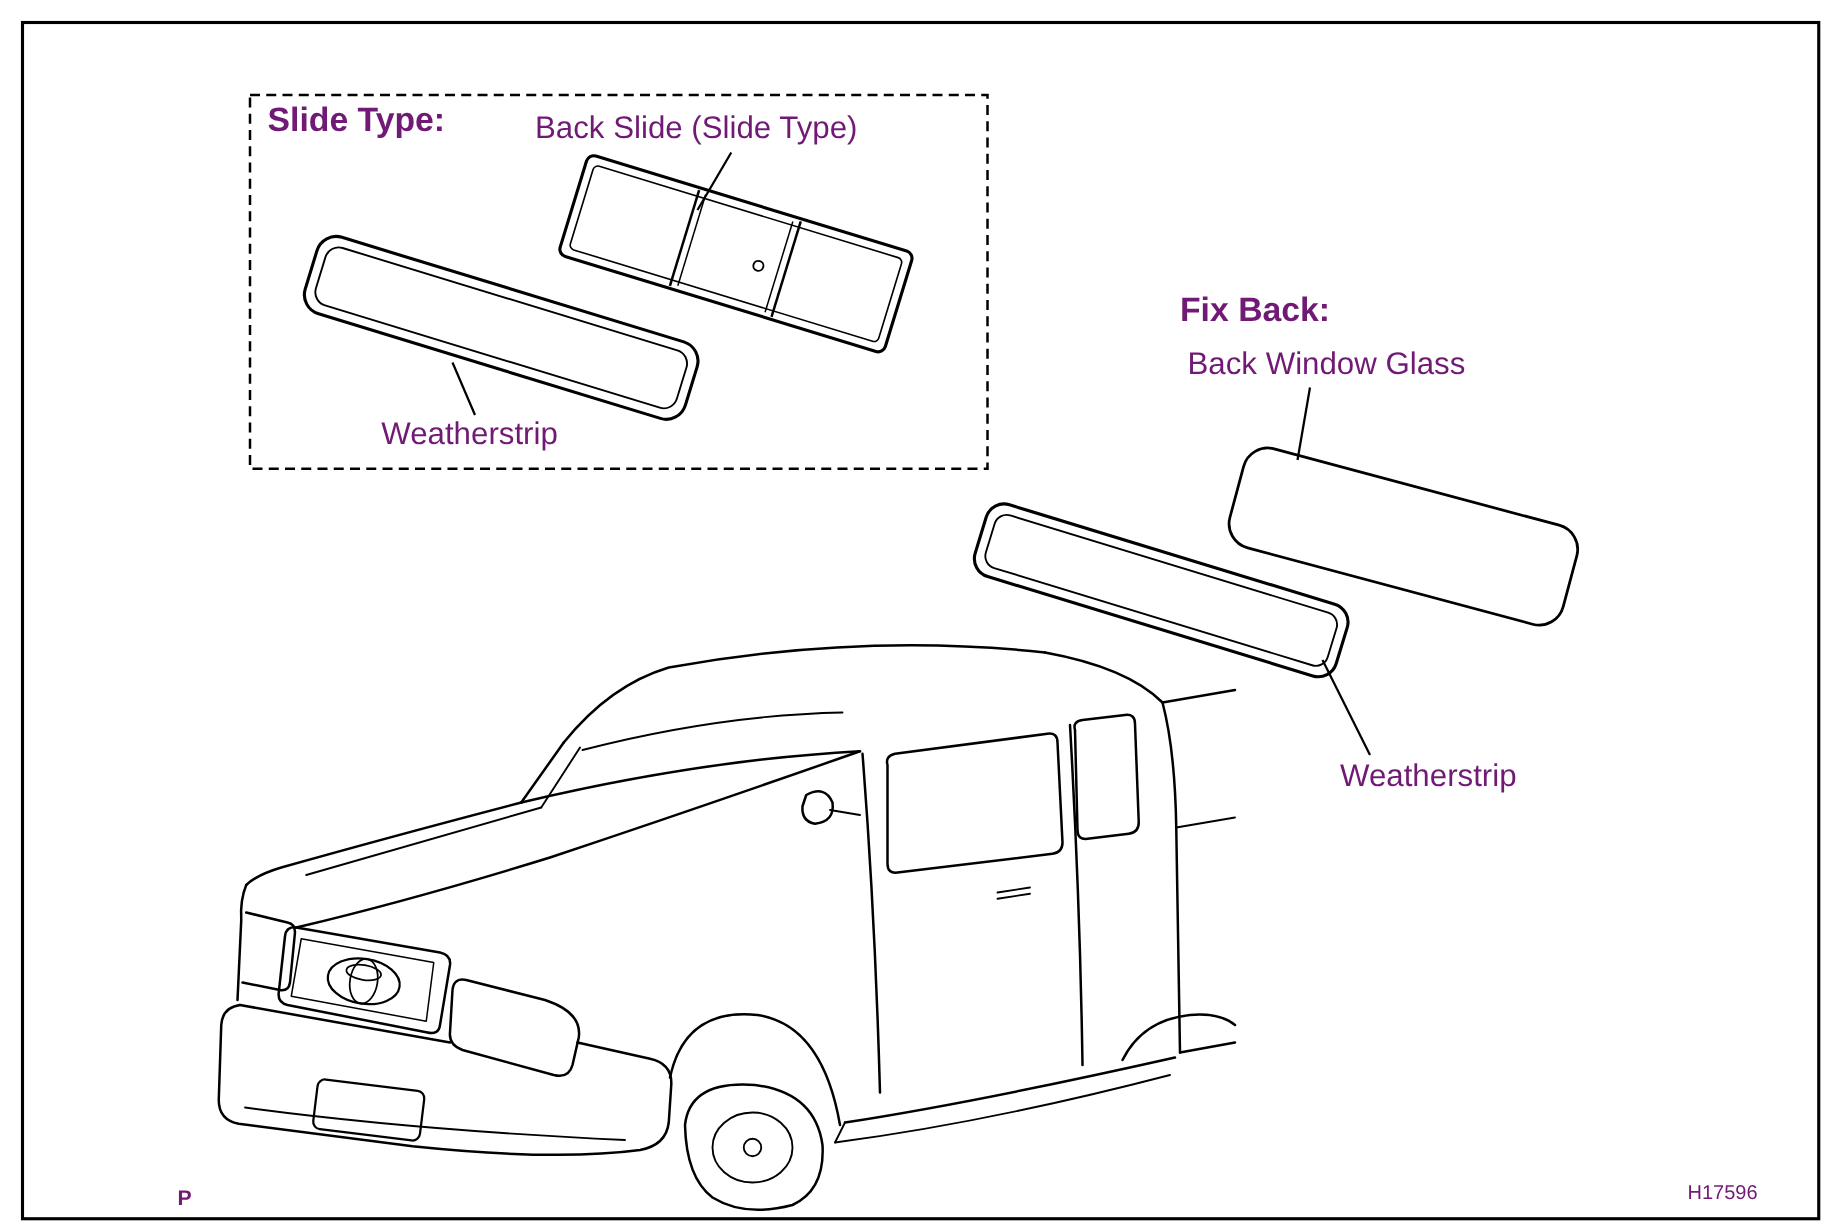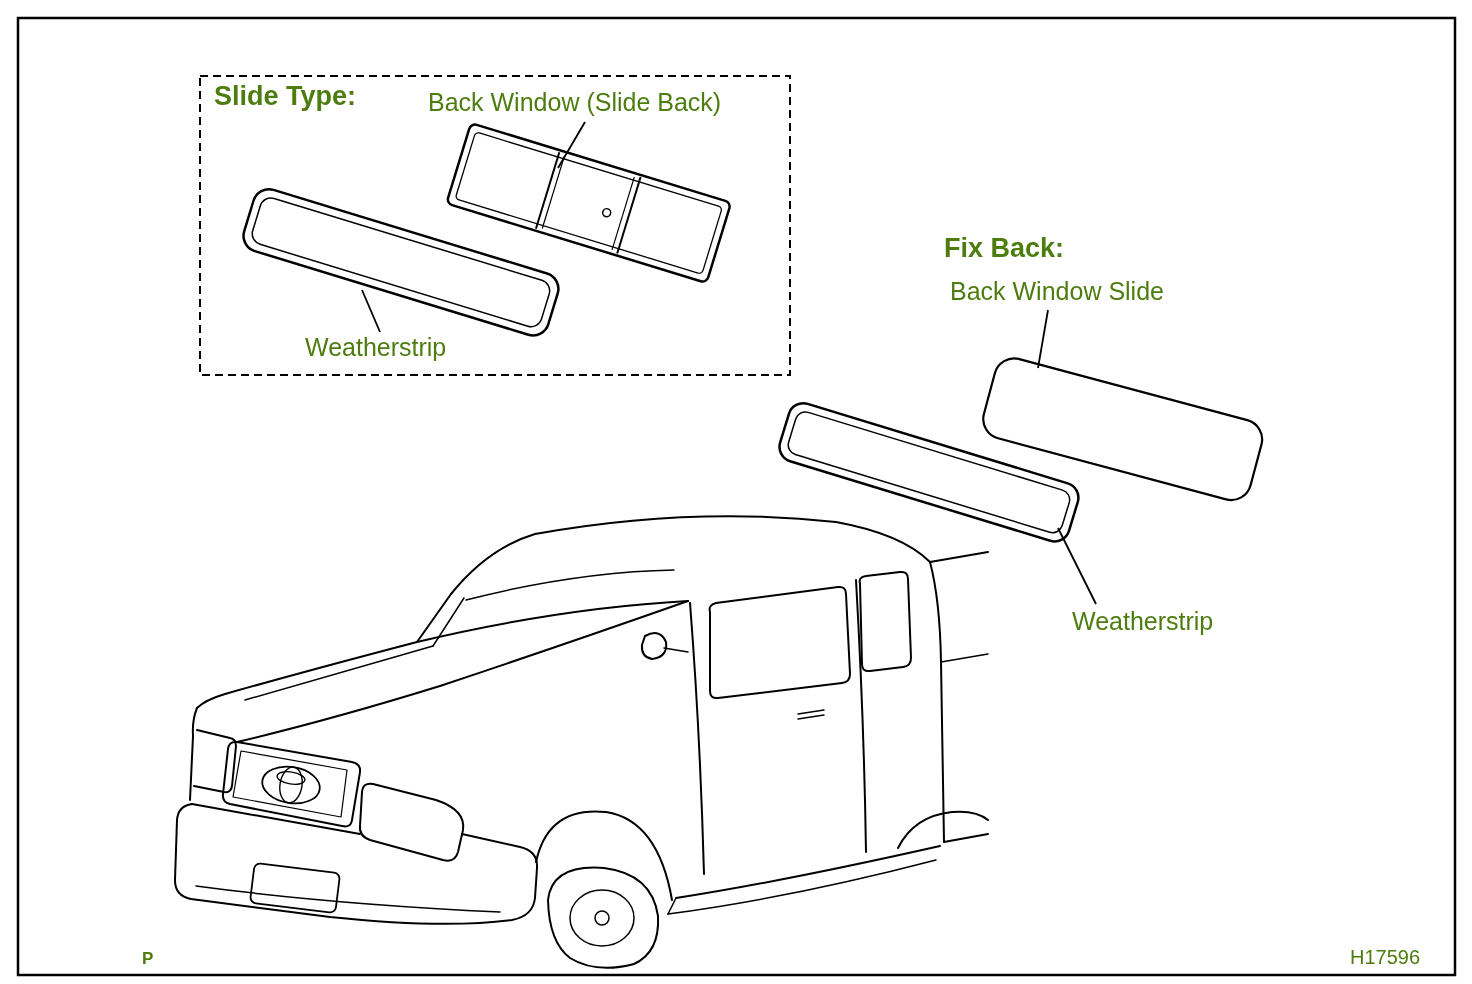--- a/index.html
+++ b/index.html
@@ -20,28 +20,28 @@
     position: absolute;
     left: 0; top: 0;
     width: 1472px;
     height: 984px;
   }
   .label {
     position: absolute;
     white-space: nowrap;
     font-size: 25px;
     line-height: 1.1;
-    color: #4d7c0f;
+    color: #701a75;
   }
   .heading {
     font-weight: bold;
     font-size: 27px;
   }
   .figcode {
-    font-size: 20px;
+    font-size: 16px;
   }
   .pagemark {
     font-size: 17px;
     font-weight: bold;
   }
 </style>
 </head>
 <body>
 
 <div id="page">
@@ -145,27 +145,27 @@
       <path d="M 930 562 L 988 552"></path>
       <path d="M 941 662 L 988 654" stroke-width="1.5"></path>
       <path d="M 944 842 L 988 834"></path>
 
       <path d="M 898 848 Q 914 816 952 812 Q 976 810 988 820"></path>
     </g>
   </svg>
 
   <div class="label heading" style="left:214px; top:82px;">Slide Type:</div>
 
-  <div class="label" style="left:428px; top:89px;">Back Window (Slide Back)</div>
+  <div class="label" style="left:428px; top:89px;">Back Slide (Slide Type)</div>
 
   <div class="label" style="left:305px; top:334px;">Weatherstrip</div>
 
   <div class="label heading" style="left:944px; top:234px;">Fix Back:</div>
 
-  <div class="label" style="left:950px; top:278px;">Back Window Slide</div>
+  <div class="label" style="left:950px; top:278px;">Back Window Glass</div>
 
   <div class="label" style="left:1072px; top:608px;">Weatherstrip</div>
 
   <div class="label pagemark" style="left:142px; top:950px;">P</div>
 
   <div class="label figcode" style="left:1350px; top:946px;">H17596</div>
 
 </div>
 
 </body></html>

